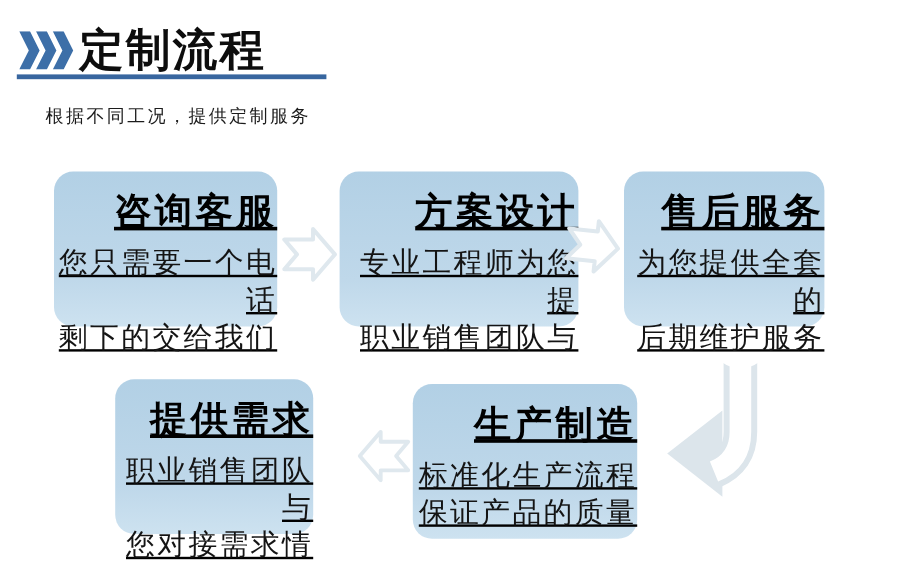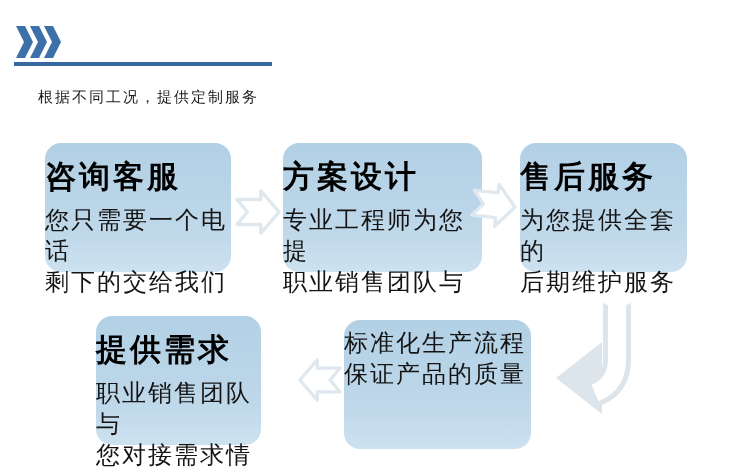--- a/index.html
+++ b/index.html
@@ -15,21 +15,22 @@
   }
   .title-underline{position:absolute;left:14px;top:62px;width:258px;height:4px;background:#38669f;}
   .subtitle{
     position:absolute;left:38px;top:88px;font-size:15px;color:#1c1c1c;
     letter-spacing:2px;white-space:nowrap;
   }
   
   .card{
     position:absolute;height:129px;border-radius:16px;
     background:linear-gradient(180deg,#b2d0e5 0%,#bfd8ea 70%,#cde2f0 100%);
-    text-align:left;
+    text-align:right;
+    text-decoration:underline;
   }
   .card-title{
     margin-top:14px;font-size:31px;font-weight:bold;color:#000000;
     letter-spacing:3px;line-height:40px;
   }
   .card-line{
     font-size:24px;color:#141414;letter-spacing:2px;line-height:31px;
     font-family:"Liberation Serif",serif;
   }
   .card-line.first{margin-top:8px;}
@@ -48,20 +49,21 @@
 </head>
 <body>
 
 <div class="canvas">
 
   <svg class="chevrons" viewBox="0 0 46 32">
     <polygon points="0,0 9,0 17,16 9,32 0,32 8,16" fill="#3d6fa8"></polygon>
     <polygon points="14,0 23,0 31,16 23,32 14,32 22,16" fill="#3d6fa8"></polygon>
     <polygon points="28,0 37,0 45,16 37,32 28,32 36,16" fill="#3d6fa8"></polygon>
   </svg>
+  <div class="page-title">定制流程</div>
   <div class="title-underline"></div>
   <div class="subtitle">根据不同工况，提供定制服务</div>
 
   <div class="card" id="card-consult">
     <div class="card-title">咨询客服</div>
     <div class="card-line first">您只需要一个电话</div>
     <div class="card-line">剩下的交给我们</div>
   </div>
 
   <div class="card" id="card-design">
@@ -76,20 +78,21 @@
     <div class="card-line">后期维护服务</div>
   </div>
 
   <div class="card" id="card-requirements">
     <div class="card-title">提供需求</div>
     <div class="card-line first">职业销售团队与</div>
     <div class="card-line">您对接需求情况</div>
   </div>
 
   <div class="card" id="card-production">
+    <div class="card-title">生产制造</div>
     <div class="card-line first">标准化生产流程</div>
     <div class="card-line">保证产品的质量</div>
   </div>
 
   <svg class="flow-arrow" id="arrow-1" viewBox="0 0 48 48">
     <path d="M2 11 L27 11 L27 2 L46 24 L27 46 L27 37 L2 37 L13 24 Z" fill="#ffffff" stroke="#dfe8ee" stroke-width="3.5" stroke-linejoin="round"></path>
   </svg>
 
   <svg class="flow-arrow" id="arrow-2" viewBox="0 0 48 48">
     <path d="M2 11 L27 11 L27 2 L46 24 L27 46 L27 37 L2 37 L13 24 Z" fill="#ffffff" stroke="#dfe8ee" stroke-width="3.5" stroke-linejoin="round"></path>

